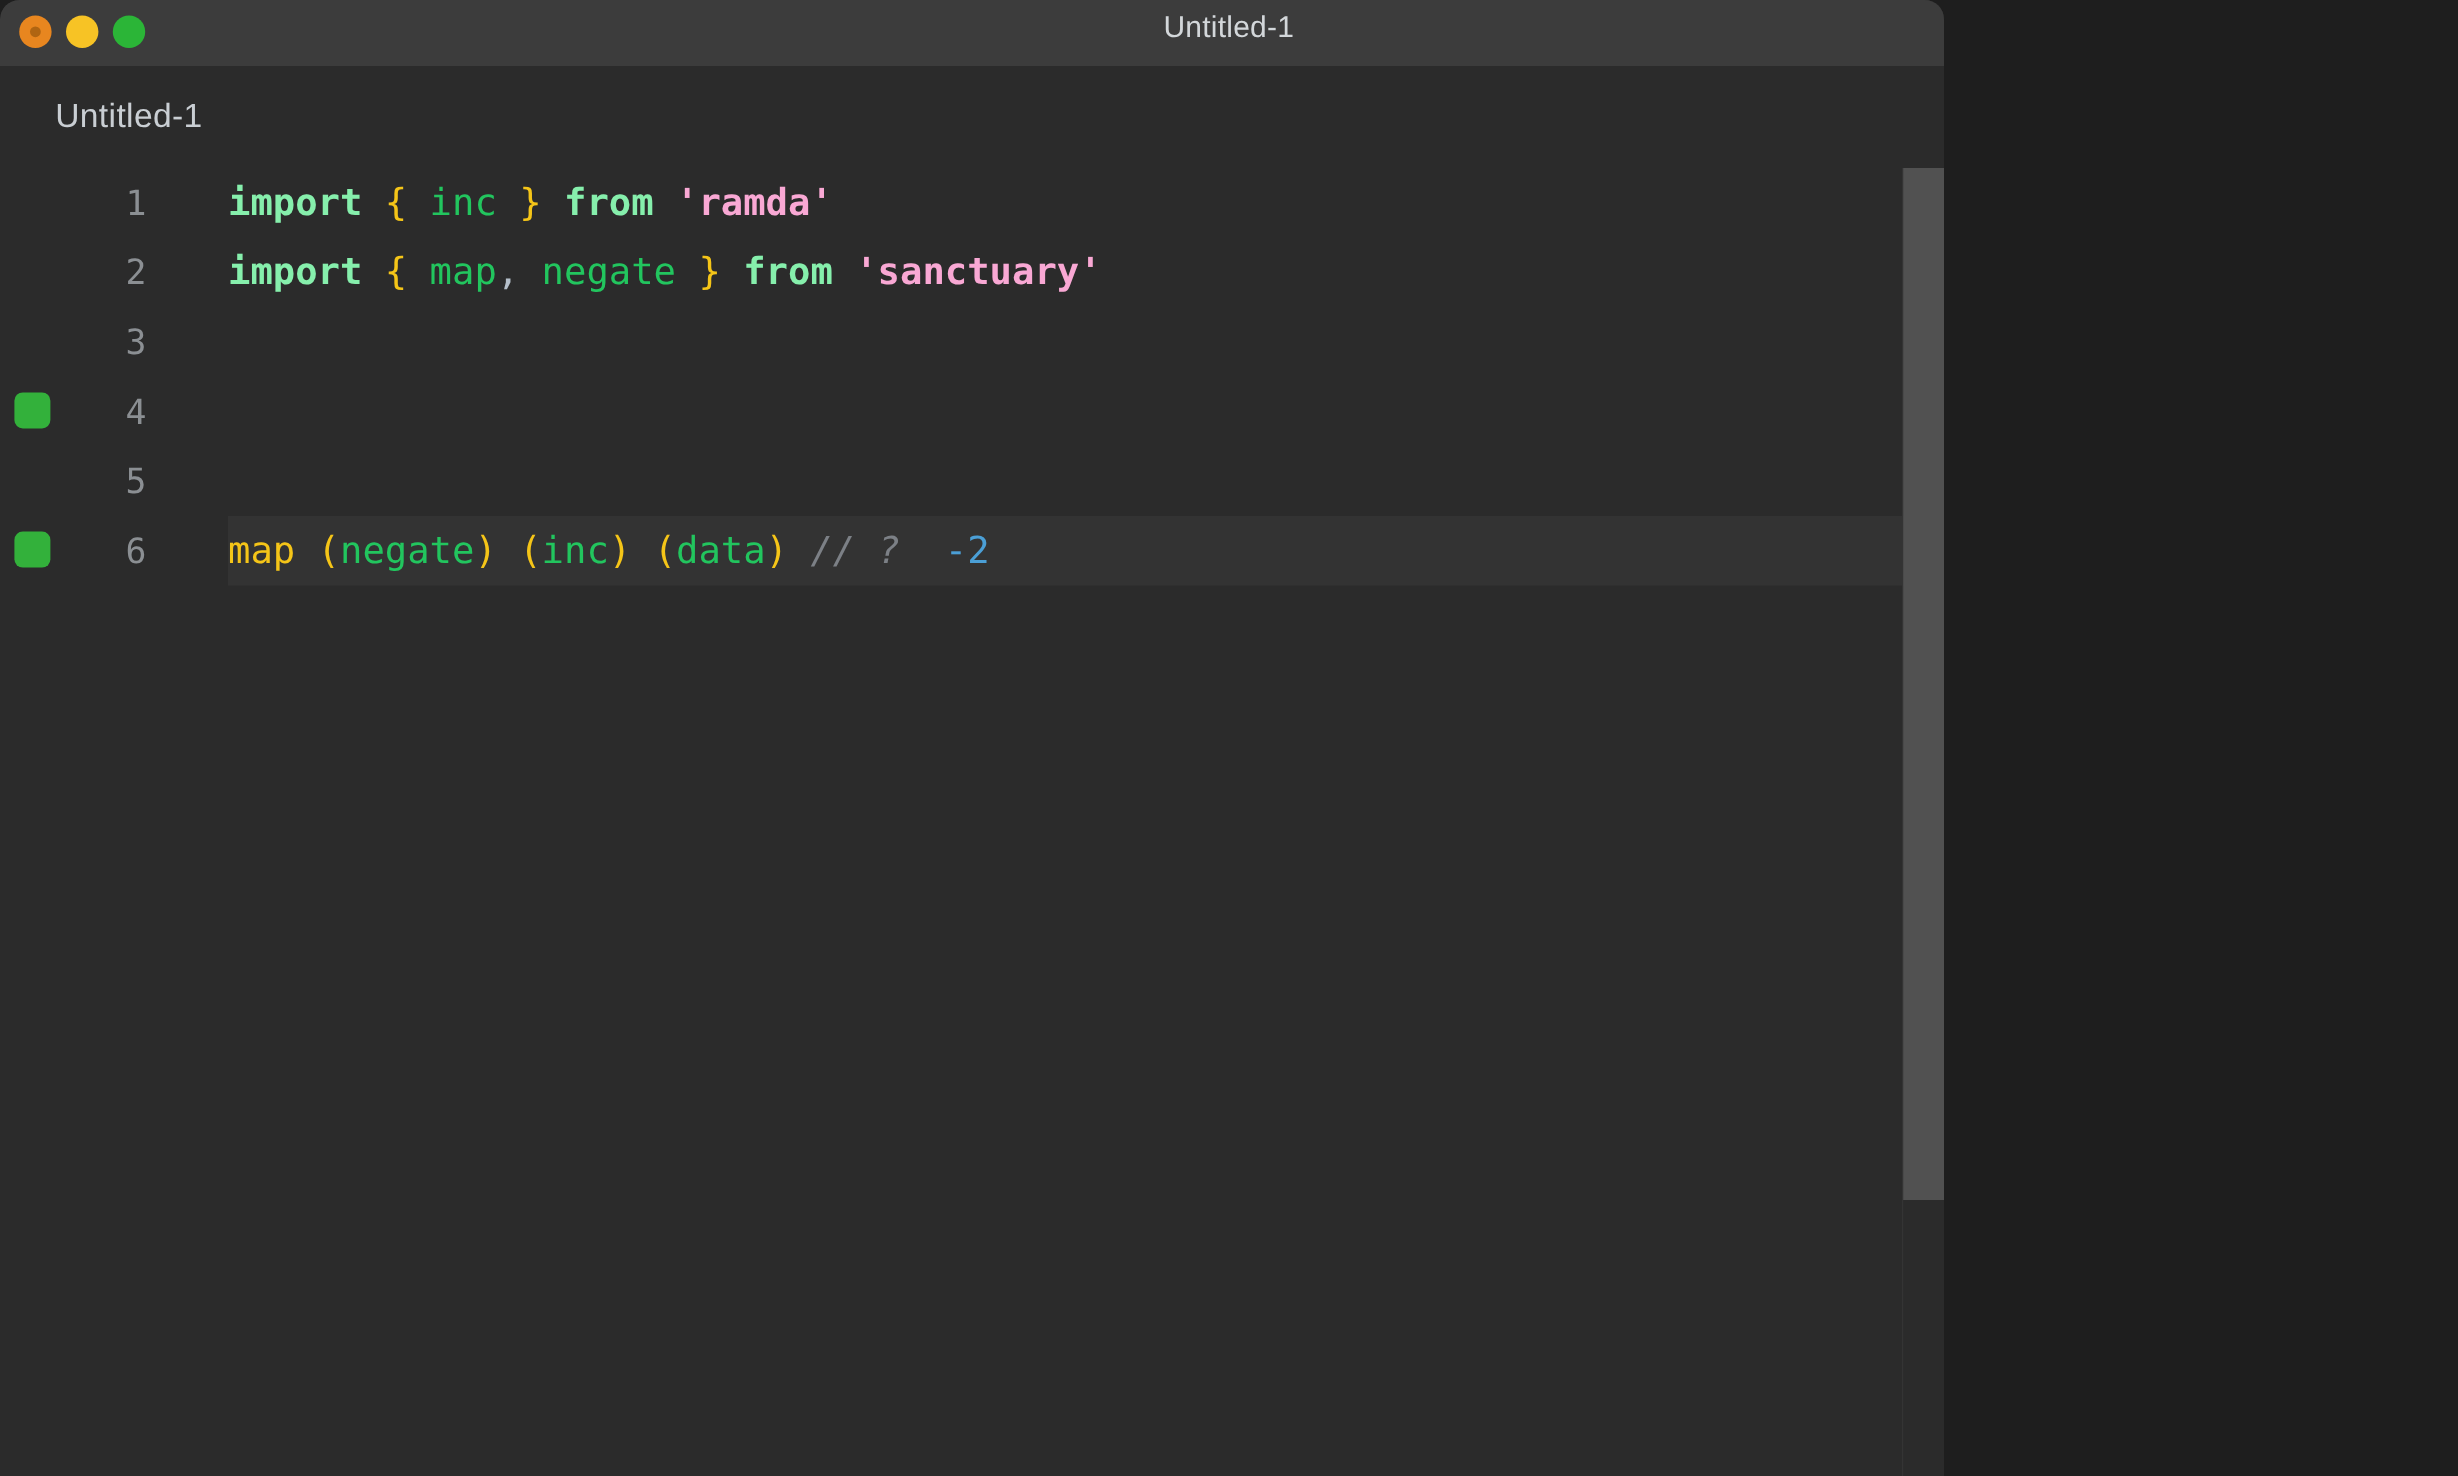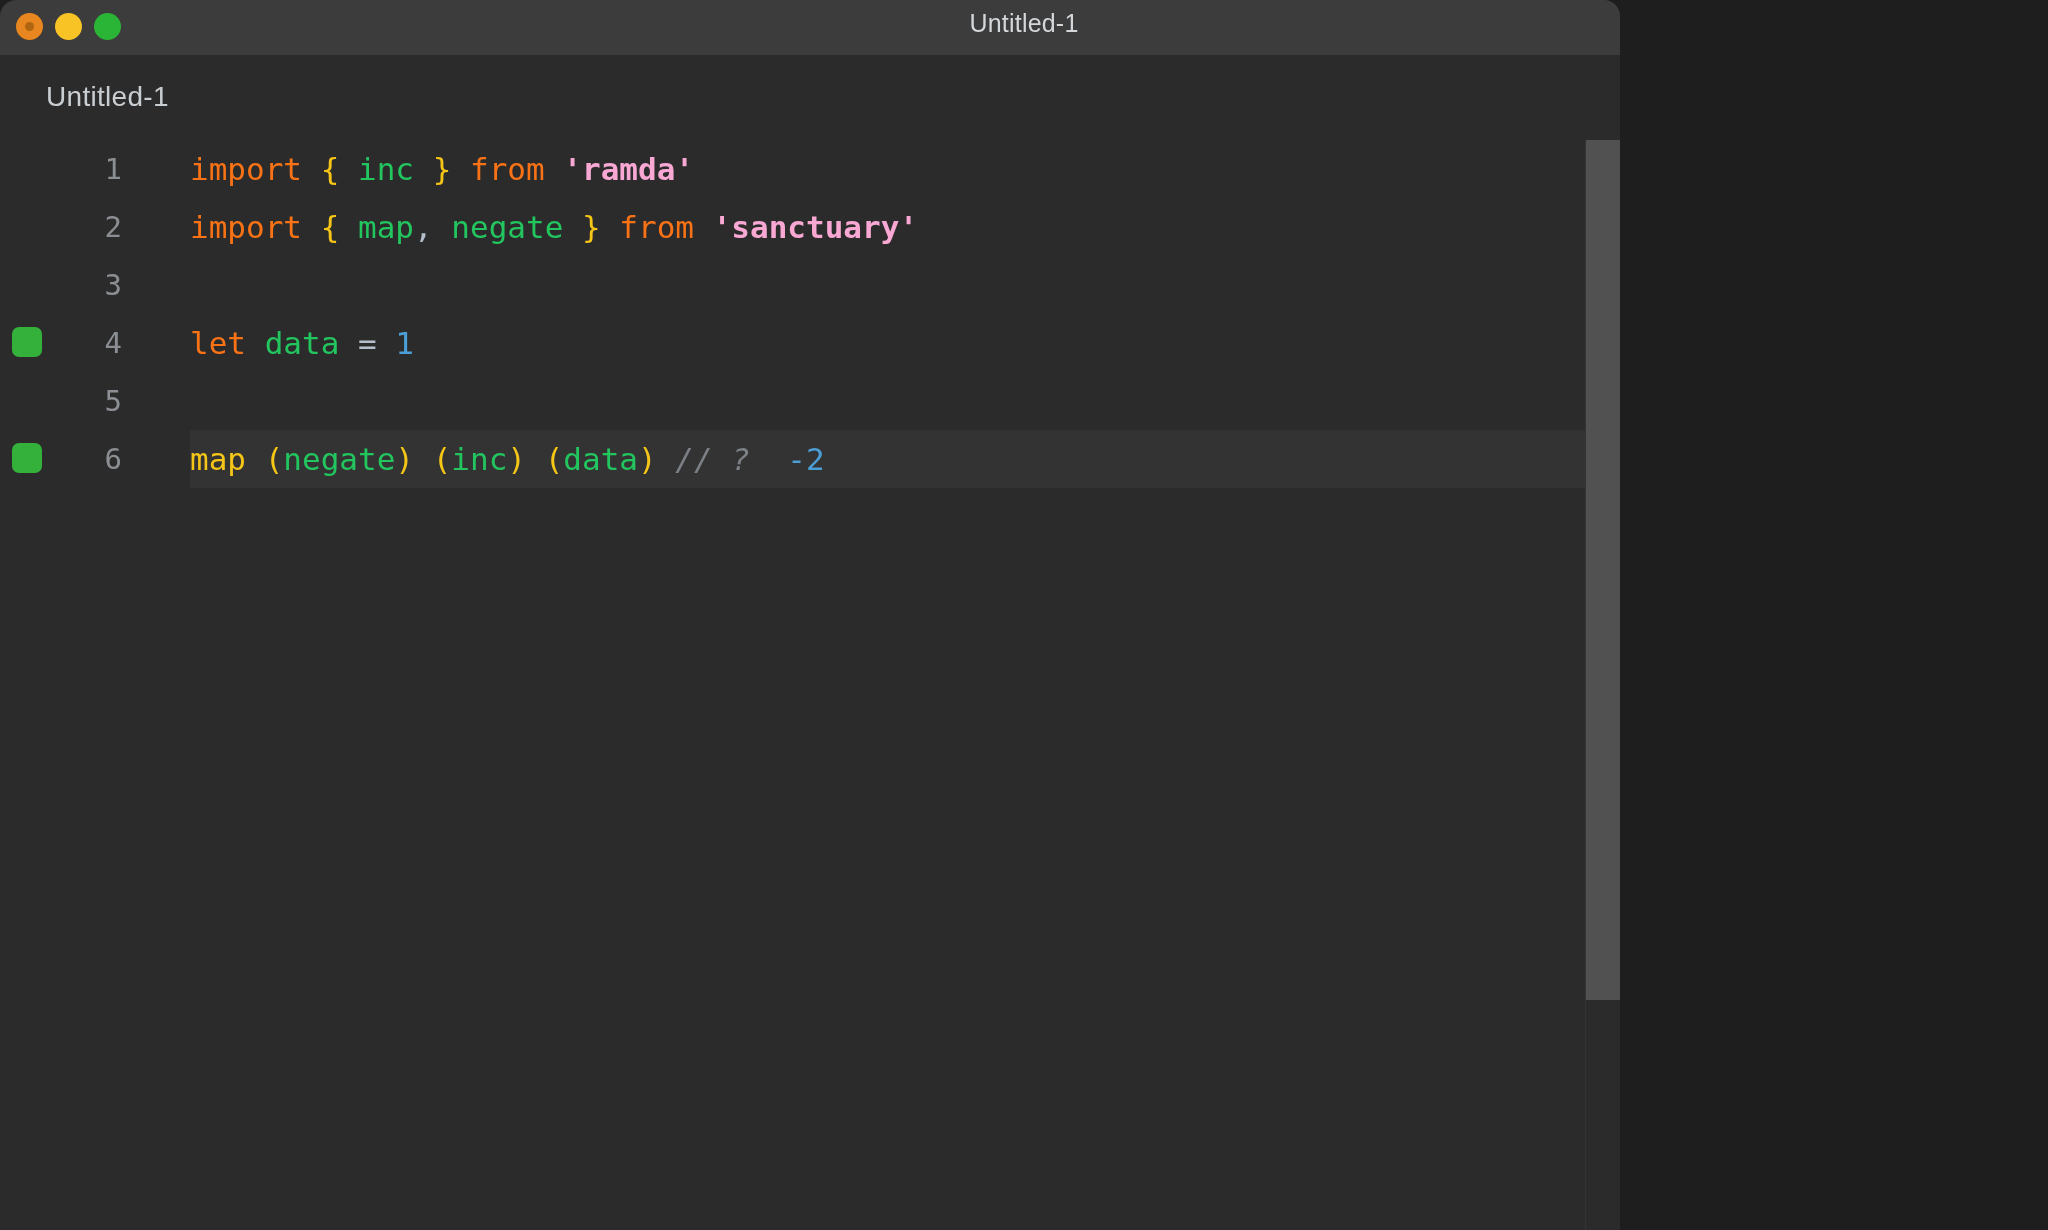--- a/index.html
+++ b/index.html
@@ -156,21 +156,21 @@
     position: absolute;
     left: 190px;
     top: 0;
   }
   .code-line.active .code {
     background: #333333;
     padding-right: 2400px;
   }
 
   
-  .k-kw      { color: #f97316; font-weight: normal; }
+  .k-kw      { color: #86efac; font-weight: bold; }
   .k-brace   { color: #f5c518; }
   .k-ident   { color: #22c55e; }
   .k-punct   { color: #b5bfca; }
   .k-str     { color: #f9a8d4; font-weight: bold; }
   .k-num     { color: #4b9fd6; }
   .k-fn      { color: #f5c518; }
   .k-paren   { color: #f5c518; }
   .k-op      { color: #b5bfca; }
   .k-comment { color: #7c8086; font-style: italic; }
   .k-result  { color: #4b9fd6; }
@@ -258,21 +258,21 @@
         </span>
       </div>
 
     </div>
   </div>
 
   <div class="editor" id="editor-body">
       <div class="code-line"><span class="lineno">1</span><span class="code"><span class="k-kw">import</span><span class="k-punct"> </span><span class="k-brace">{</span><span class="k-punct"> </span><span class="k-ident">inc</span><span class="k-punct"> </span><span class="k-brace">}</span><span class="k-punct"> </span><span class="k-kw">from</span><span class="k-punct"> </span><span class="k-str">'ramda'</span></span></div>
       <div class="code-line"><span class="lineno">2</span><span class="code"><span class="k-kw">import</span><span class="k-punct"> </span><span class="k-brace">{</span><span class="k-punct"> </span><span class="k-ident">map</span><span class="k-punct">,</span><span class="k-punct"> </span><span class="k-ident">negate</span><span class="k-punct"> </span><span class="k-brace">}</span><span class="k-punct"> </span><span class="k-kw">from</span><span class="k-punct"> </span><span class="k-str">'sanctuary'</span></span></div>
       <div class="code-line"><span class="lineno">3</span><span class="code"></span></div>
-      <div class="code-line"><span class="gutter-mark"></span><span class="lineno">4</span><span class="code"><span class="k-kw">let</span><span class="k-punct"> </span><span class="k-ident">data</span><span class="k-punct"> </span><span class="k-op">=</span><span class="k-punct"> </span><span class="k-num">1</span></span></div>
+      <div class="code-line"><span class="gutter-mark"></span><span class="lineno">4</span></div>
       <div class="code-line"><span class="lineno">5</span><span class="code"></span></div>
       <div class="code-line active"><span class="gutter-mark"></span><span class="lineno">6</span><span class="code"><span class="k-fn">map</span><span class="k-punct"> </span><span class="k-paren">(</span><span class="k-ident">negate</span><span class="k-paren">)</span><span class="k-punct"> </span><span class="k-paren">(</span><span class="k-ident">inc</span><span class="k-paren">)</span><span class="k-punct"> </span><span class="k-paren">(</span><span class="k-ident">data</span><span class="k-paren">)</span><span class="k-punct"> </span><span class="k-comment">//</span><span class="k-punct"> </span><span class="k-comment">?</span><span class="k-punct">  </span><span class="k-result">-2</span></span></div>
     </div>
 
   <div class="scroll-track">
     <div class="scroll-thumb"></div>
   </div>
 
 </div>
 

